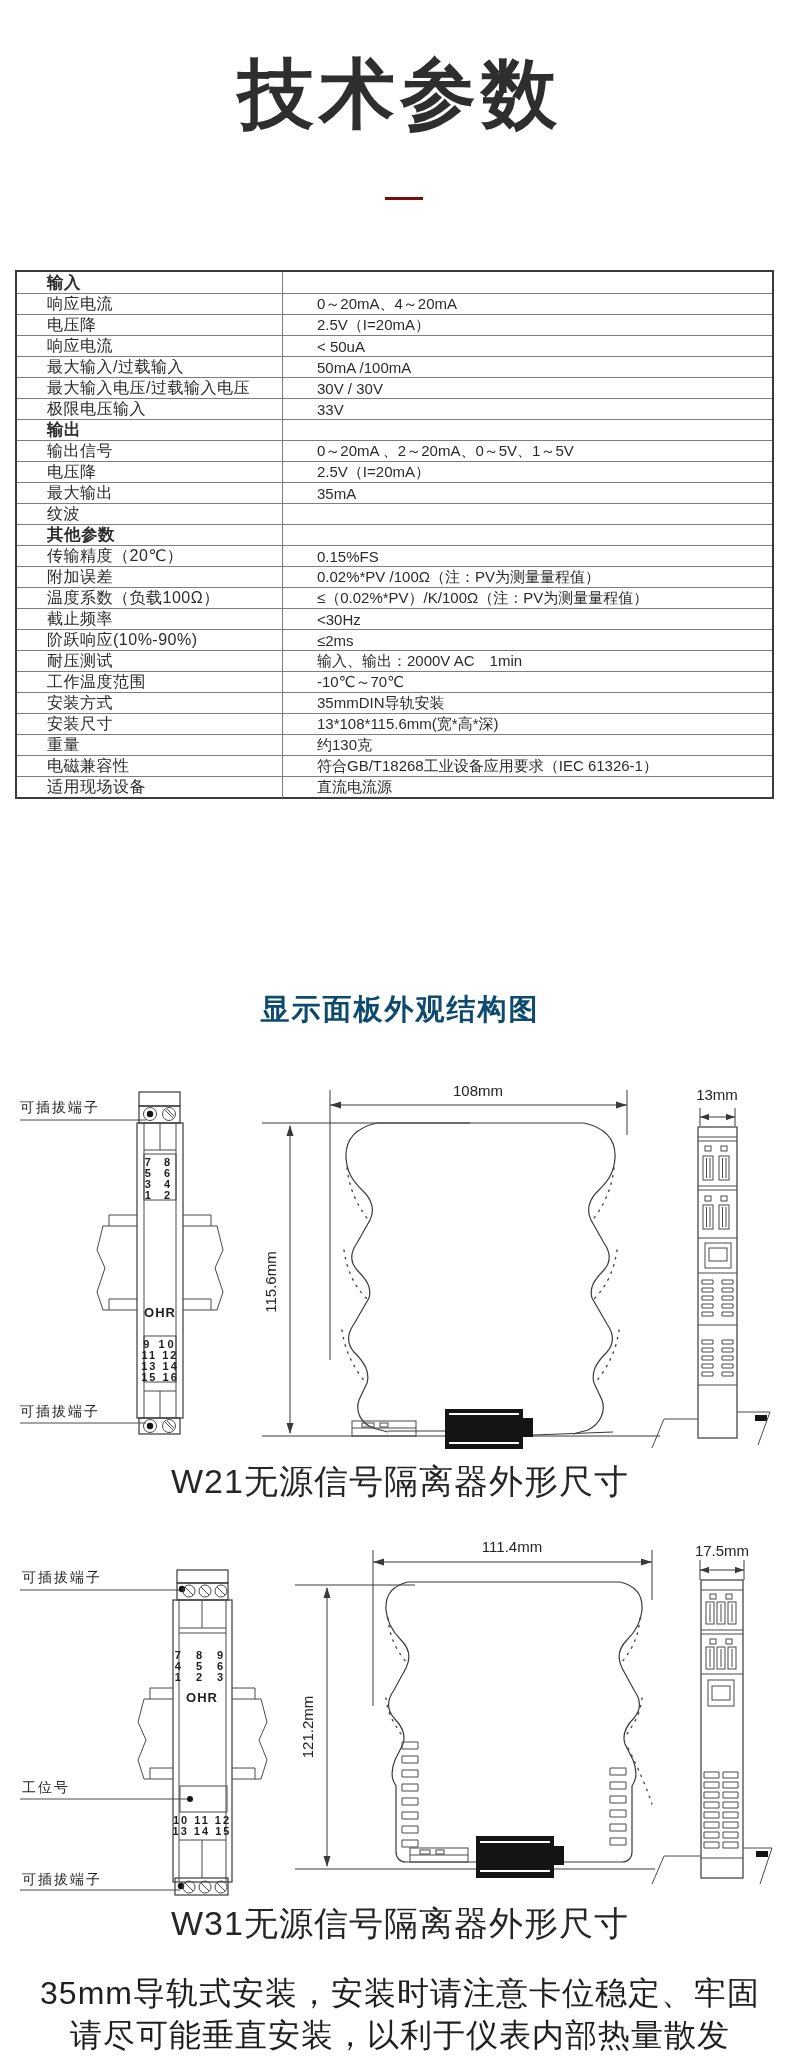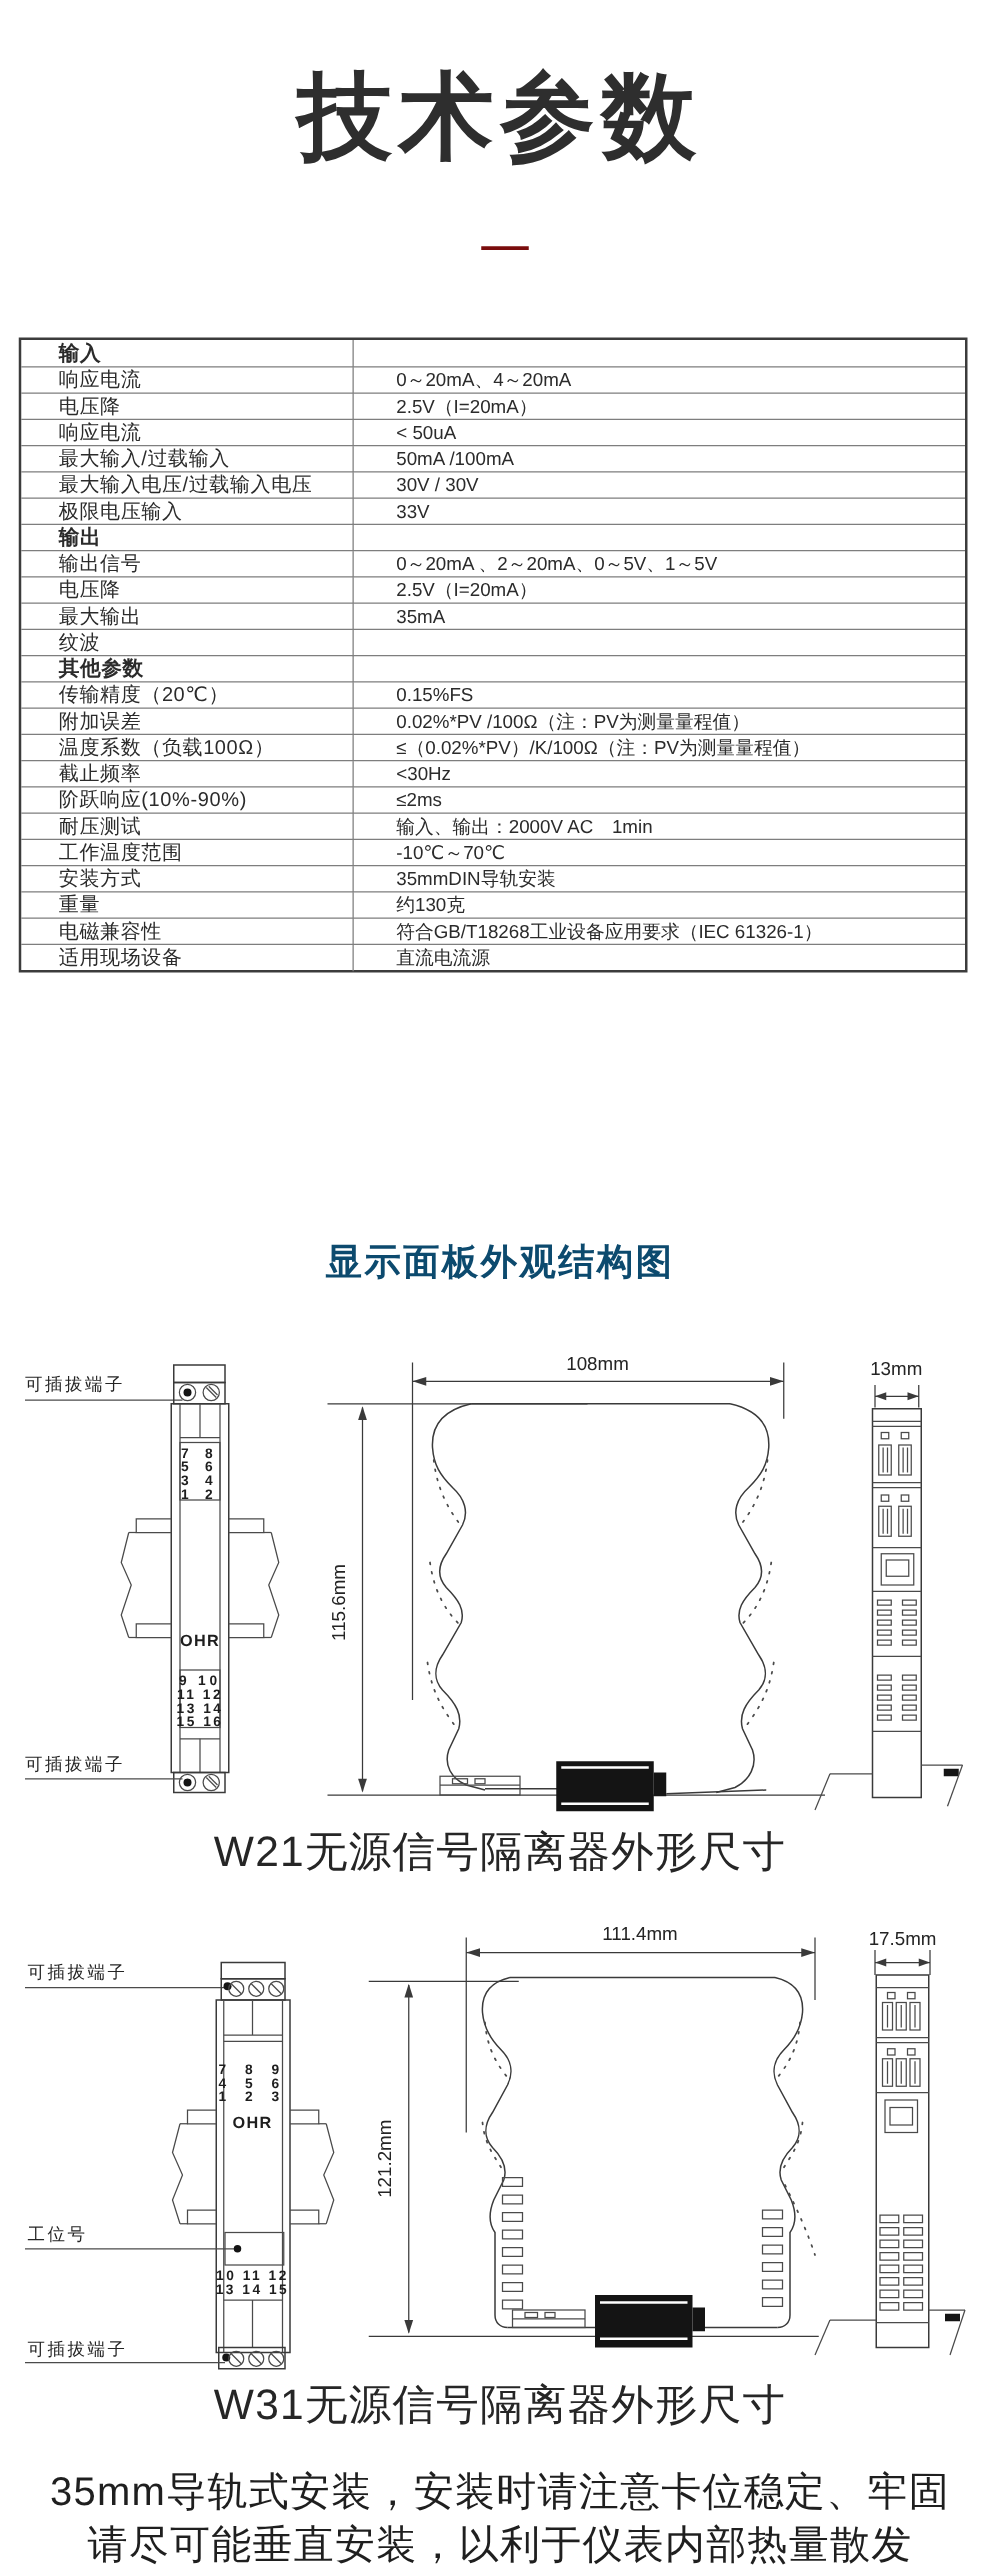--- a/index.html
+++ b/index.html
@@ -167,20 +167,24 @@
       <div class="spec-row">
         <div class="spec-label">工作温度范围</div>
         <div class="spec-value">-10℃～70℃</div>
       </div>
 
       <div class="spec-row">
         <div class="spec-label">安装方式</div>
         <div class="spec-value">35mmDIN导轨安装</div>
       </div>
 
+      <div class="spec-row">
+        <div class="spec-label">安装尺寸</div>
+        <div class="spec-value">13*108*115.6mm(宽*高*深)</div>
+      </div>
 
       <div class="spec-row">
         <div class="spec-label">重量</div>
         <div class="spec-value">约130克</div>
       </div>
 
       <div class="spec-row">
         <div class="spec-label">电磁兼容性</div>
         <div class="spec-value">符合GB/T18268工业设备应用要求（IEC 61326-1）</div>
       </div>

